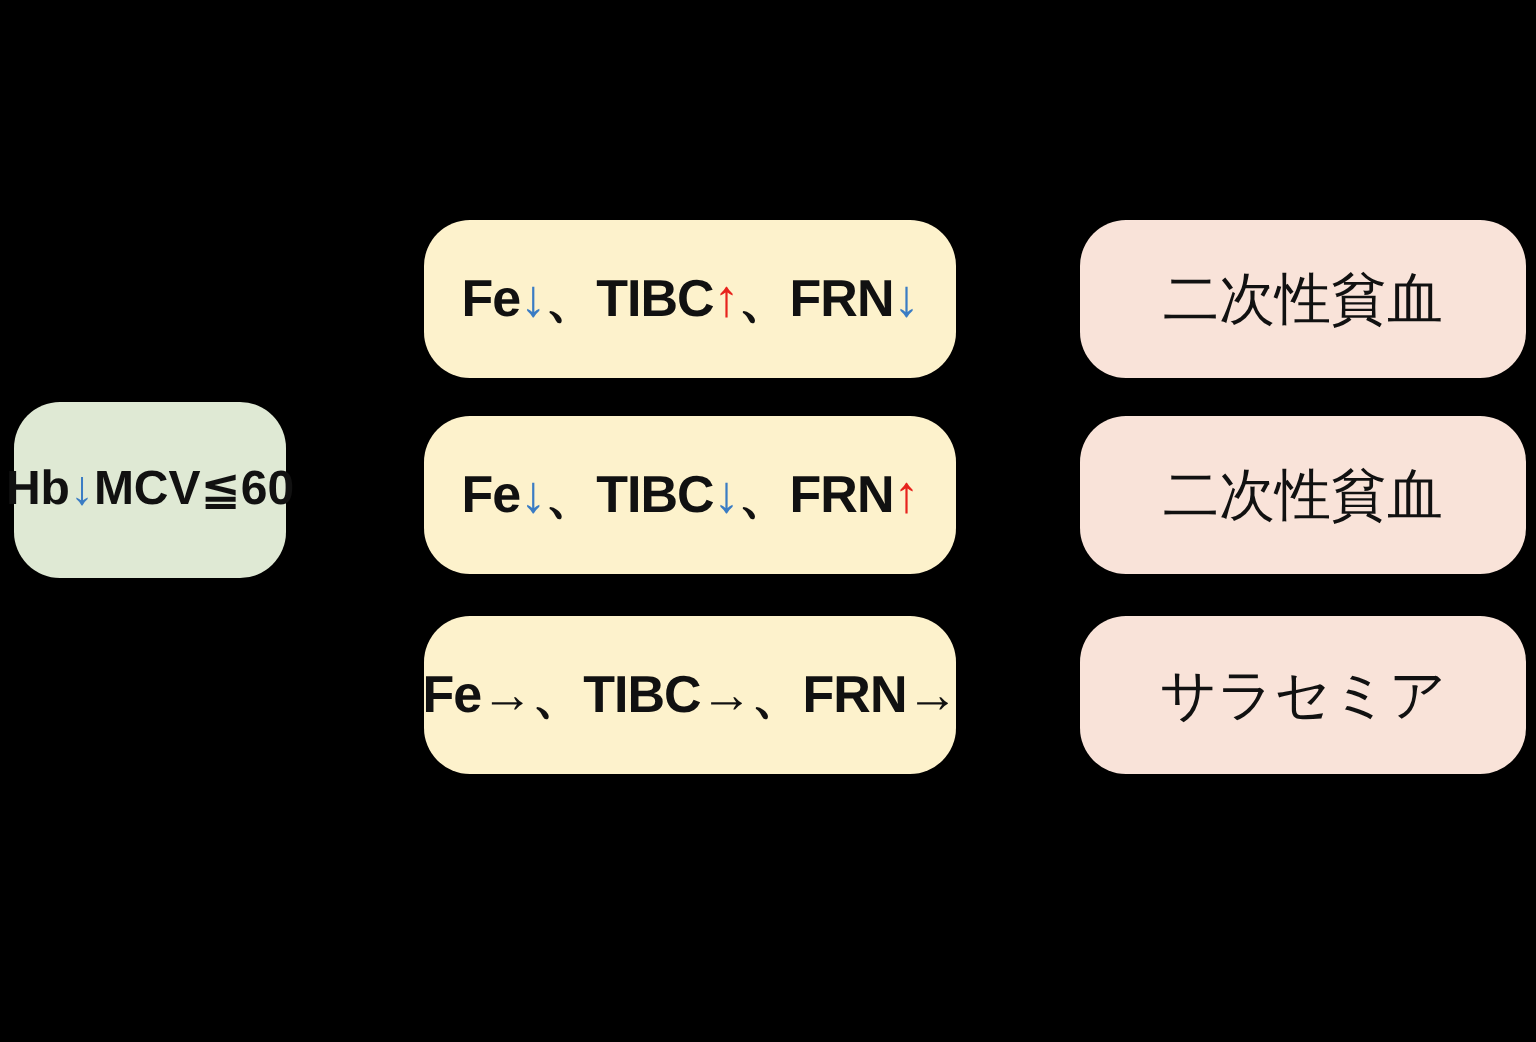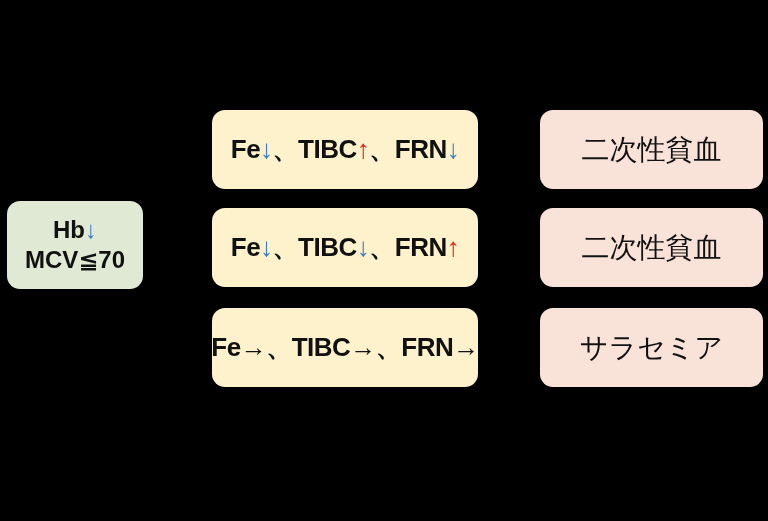--- a/index.html
+++ b/index.html
@@ -2,25 +2,25 @@
 <html><head>
 <meta charset="utf-8">
 <style>
   html,body{margin:0;padding:0;background:#000;}
   .canvas{
     position:relative;width:768px;height:521px;background:#000;overflow:hidden;
     font-family:"Liberation Sans","DejaVu Sans",sans-serif;
   }
   .node{
     position:absolute;display:flex;align-items:center;justify-content:center;
-    border-radius:13px;box-sizing:border-box;color:#111;
+    border-radius:23px;box-sizing:border-box;color:#111;
   }
   .start{
     left:7px;top:201px;width:136px;height:88px;background:#dfe9d4;
-    flex-direction:column;font-weight:700;font-size:24px;line-height:1.25;
+    flex-direction:row;font-weight:700;font-size:24px;line-height:1.25;
     text-align:center;
   }
   .lab{
     left:212px;width:266px;height:79px;background:#fdf2cc;
     font-weight:700;font-size:26px;white-space:nowrap;letter-spacing:-0.5px;
   }
   .result{
     left:540px;width:223px;height:79px;background:#f9e3d9;
     font-weight:500;font-size:28px;white-space:nowrap;
   }
@@ -31,21 +31,21 @@
   .c-red{color:#e7231d}
   .line{display:block}
 </style>
 </head>
 <body>
 
 <div class="canvas">
 
   <div class="node start">
     <span class="line"><span>Hb</span><span class="c-blue">↓</span></span>
-    <span class="line">MCV≦70</span>
+    <span class="line">MCV≦60</span>
   </div>
 
   <div class="node lab row-a">
       <span>Fe</span>
       <span class="c-blue">↓</span>
       <span>、</span>
       <span>TIBC</span>
       <span class="c-red">↑</span>
       <span>、</span>
       <span>FRN</span>

